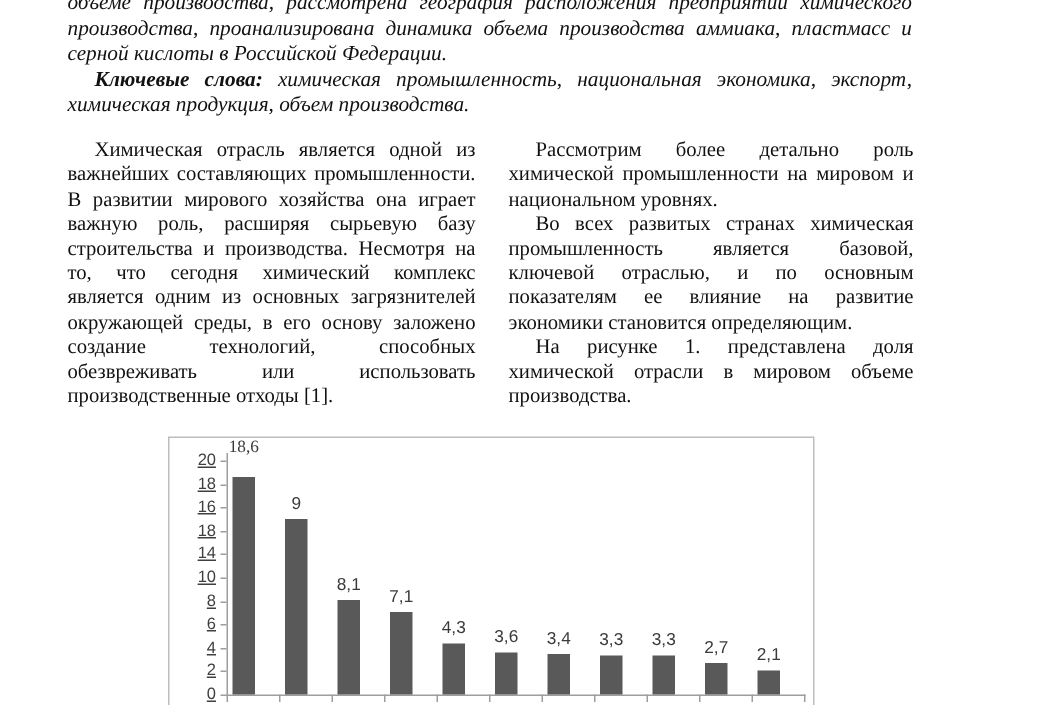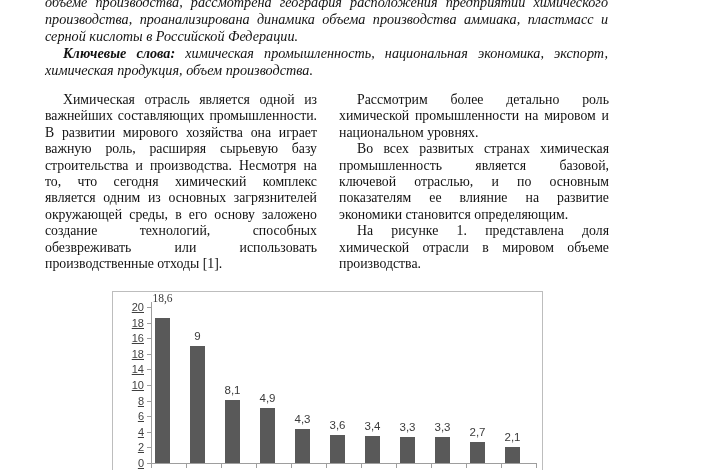--- a/index.html
+++ b/index.html
@@ -155,21 +155,21 @@
         <div class="x-tick" style="left: 353px; background: rgb(158, 158, 158);"></div>
         <div class="x-tick" style="left: 388px; background: rgb(158, 158, 158);"></div>
         <div class="x-tick" style="left: 423px; background: rgb(158, 158, 158);"></div>
         <div class="bar" style="left: 42px; top: 26px; height: 145px; background: rgb(89, 89, 89);"></div>
         <div class="bar-label" style="left: 27.5px; top: 0; font-family: Liberation Serif, serif;">18,6</div>
         <div class="bar" style="left: 77px; top: 54px; height: 117px; background: rgb(89, 89, 89);"></div>
         <div class="bar-label" style="left: 62.5px; top: 38px;">9</div>
         <div class="bar" style="left: 112px; top: 108px; height: 63px; background: rgb(89, 89, 89);"></div>
         <div class="bar-label" style="left: 97.5px; top: 92px;">8,1</div>
         <div class="bar" style="left: 147px; top: 116px; height: 55px; background: rgb(89, 89, 89);"></div>
-        <div class="bar-label" style="left: 132.5px; top: 100px;">4,9</div>
+        <div class="bar-label" style="left: 132.5px; top: 100px;">7,1</div>
         <div class="bar" style="left: 182px; top: 137px; height: 34px; background: rgb(89, 89, 89);"></div>
         <div class="bar-label" style="left: 167.5px; top: 121px;">4,3</div>
         <div class="bar" style="left: 217px; top: 143px; height: 28px; background: rgb(89, 89, 89);"></div>
         <div class="bar-label" style="left: 202.5px; top: 127px;">3,6</div>
         <div class="bar" style="left: 252px; top: 144px; height: 27px; background: rgb(89, 89, 89);"></div>
         <div class="bar-label" style="left: 237.5px; top: 128px;">3,4</div>
         <div class="bar" style="left: 287px; top: 145px; height: 26px; background: rgb(89, 89, 89);"></div>
         <div class="bar-label" style="left: 272.5px; top: 129px;">3,3</div>
         <div class="bar" style="left: 322px; top: 145px; height: 26px; background: rgb(89, 89, 89);"></div>
         <div class="bar-label" style="left: 307.5px; top: 129px;">3,3</div>

